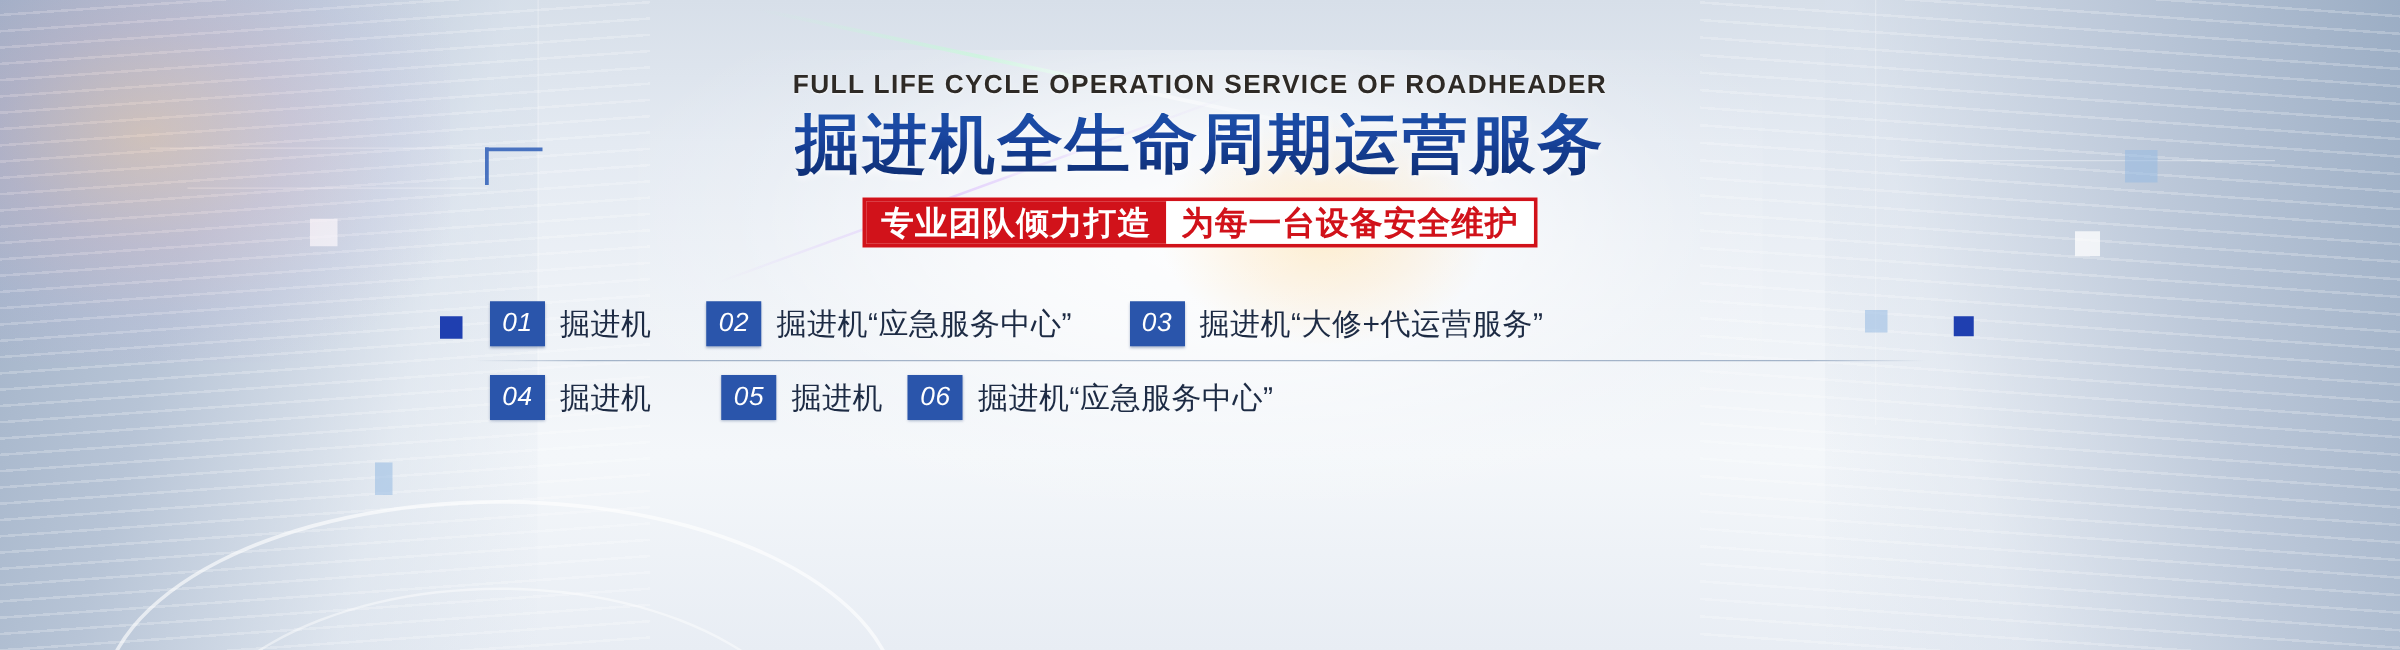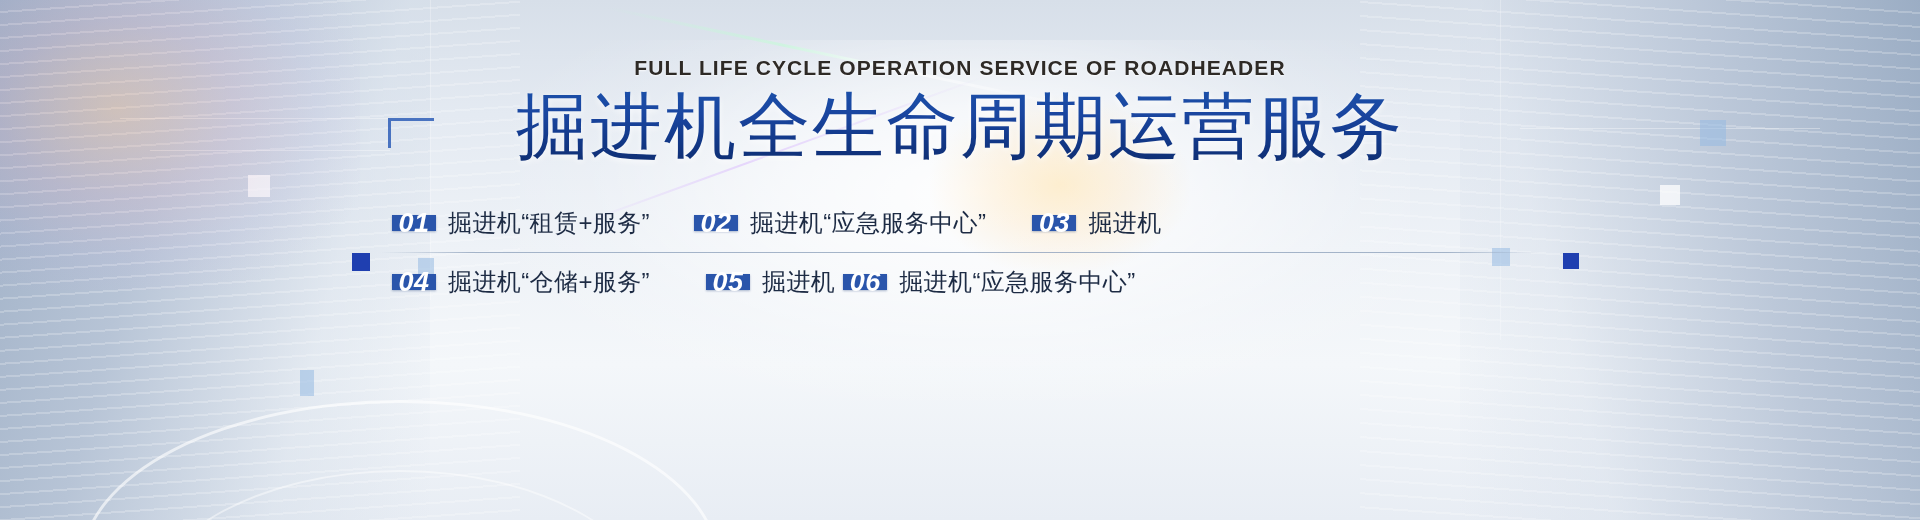--- a/index.html
+++ b/index.html
@@ -170,23 +170,23 @@
     font-size: 21px;
     font-weight: bold;
     letter-spacing: 1.1px;
     color: #2e2a26;
     white-space: nowrap;
     text-shadow: 0 1px 2px rgba(255,255,255,0.8);
   }
 
   .headline {
     margin-top: 10px;
-    font-size: 72px;
+    font-size: 52px;
     line-height: 1.0;
-    font-weight: normal;
+    font-weight: bold;
     letter-spacing: 2px;
     white-space: nowrap;
     background: linear-gradient(180deg, #1b4fa8 0%, #1a46a0 34%, #133a8c 64%, #0f2f74 100%);
     -webkit-background-clip: text;
     background-clip: text;
     color: transparent;
     -webkit-text-fill-color: transparent;
     filter: drop-shadow(0 2px 3px rgba(255,255,255,0.75));
   }
 
@@ -244,25 +244,25 @@
   .svc-item {
     display: flex;
     align-items: center;
     white-space: nowrap;
   }
   .svc-badge {
     display: inline-flex;
     align-items: center;
     justify-content: center;
     min-width: 44px;
-    height: 16px;
+    height: 36px;
     background: #2a55ab;
     color: #ffffff;
-    font-size: 27px;
-    font-weight: bold;
+    font-size: 21px;
+    font-weight: normal;
     font-style: italic;
     letter-spacing: 0.5px;
     margin-right: 12px;
     box-shadow: 0 1px 2px rgba(30,60,120,0.35);
   }
   .svc-label {
     font-size: 24px;
     color: #1d2b44;
     font-weight: 500;
     letter-spacing: 0.4px;
@@ -316,53 +316,56 @@
   <div class="flare-warm"></div>
   <div class="flare-streak"></div>
   <div class="flare-streak2"></div>
 
   <div class="content">
 
     <div class="eyebrow">FULL LIFE CYCLE OPERATION SERVICE OF ROADHEADER</div>
 
     <div class="headline">掘进机全生命周期运营服务</div>
 
+    <div class="tagline">
+      <div class="part-solid">专业团队倾力打造</div>
+      <div class="part-outline">为每一台设备安全维护</div>
+    </div>
 
     <div class="services">
 
       <div class="svc-row row-1">
         <div class="svc-item" style="margin-left:12px;">
           <span class="svc-badge">01</span>
           <span class="svc-label">掘进机</span>
-          <span class="svc-quote">“租赁+服务”</span>
         </div>
         <div class="svc-item" style="margin-left:44px;">
           <span class="svc-badge">02</span>
           <span class="svc-label">掘进机</span>
           <span class="svc-quote">“应急服务中心”</span>
         </div>
         <div class="svc-item" style="margin-left:46px;">
           <span class="svc-badge">03</span>
           <span class="svc-label">掘进机</span>
+          <span class="svc-quote">“大修+代运营服务”</span>
         </div>
       </div>
 
       <div class="divider"></div>
 
       <div class="svc-row row-2">
         <div class="svc-item" style="margin-left:12px;">
           <span class="svc-badge">04</span>
           <span class="svc-label">掘进机</span>
-          <span class="svc-quote">“仓储+服务”</span>
         </div>
         <div class="svc-item" style="margin-left:56px;">
           <span class="svc-badge">05</span>
           <span class="svc-label">掘进机</span>
         </div>
-        <div class="svc-item" style="margin-left:8px;">
+        <div class="svc-item" style="margin-left:20px;">
           <span class="svc-badge">06</span>
           <span class="svc-label">掘进机</span>
           <span class="svc-quote">“应急服务中心”</span>
         </div>
       </div>
 
     </div>
   </div>
 </div>
 

